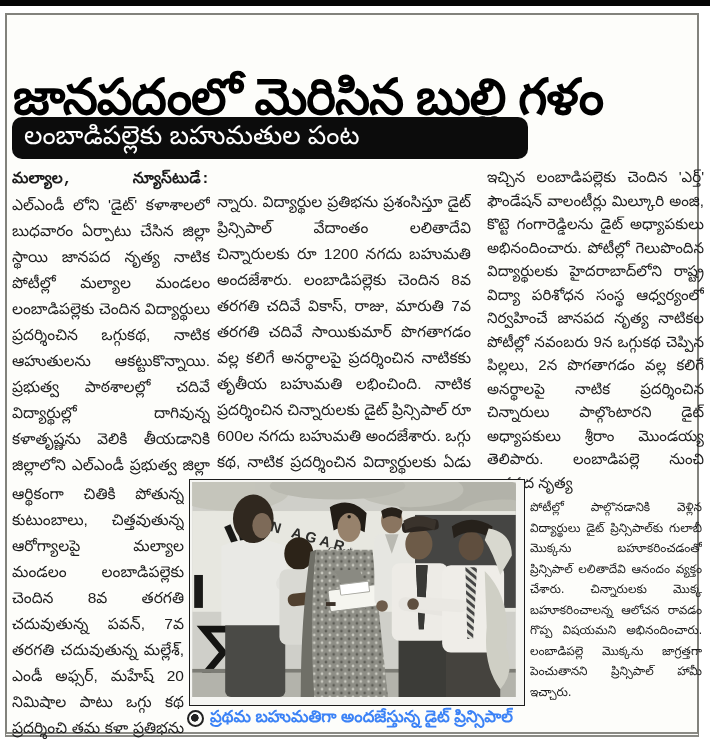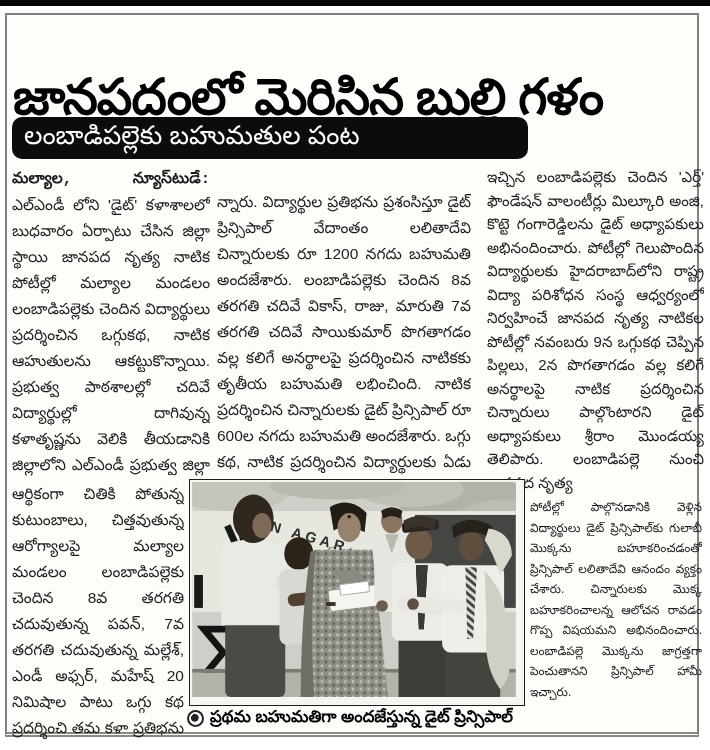--- a/index.html
+++ b/index.html
@@ -48,21 +48,21 @@
   .caption-row{
     position:absolute;left:180px;top:692px;width:360px;
     display:flex;align-items:center;gap:6px;
   }
   .credit-mark{
     width:13px;height:13px;border:2px solid #222;border-radius:50%;
     background:radial-gradient(circle at 45% 45%, #222 35%, transparent 40%);
     flex:0 0 auto;
   }
   .caption{
-    font-size:16.5px;font-weight:bold;color:#000000;white-space:nowrap;overflow:hidden;
+    font-size:16.5px;font-weight:bold;color:#3b82f6;white-space:nowrap;overflow:hidden;
   }
 </style>
 </head>
 <body>
 
 <div class="top-rule"></div>
 
 <div class="clip-frame">
 
   <h1 class="headline">జానపదంలో మెరిసిన బుల్లి గళం</h1>

